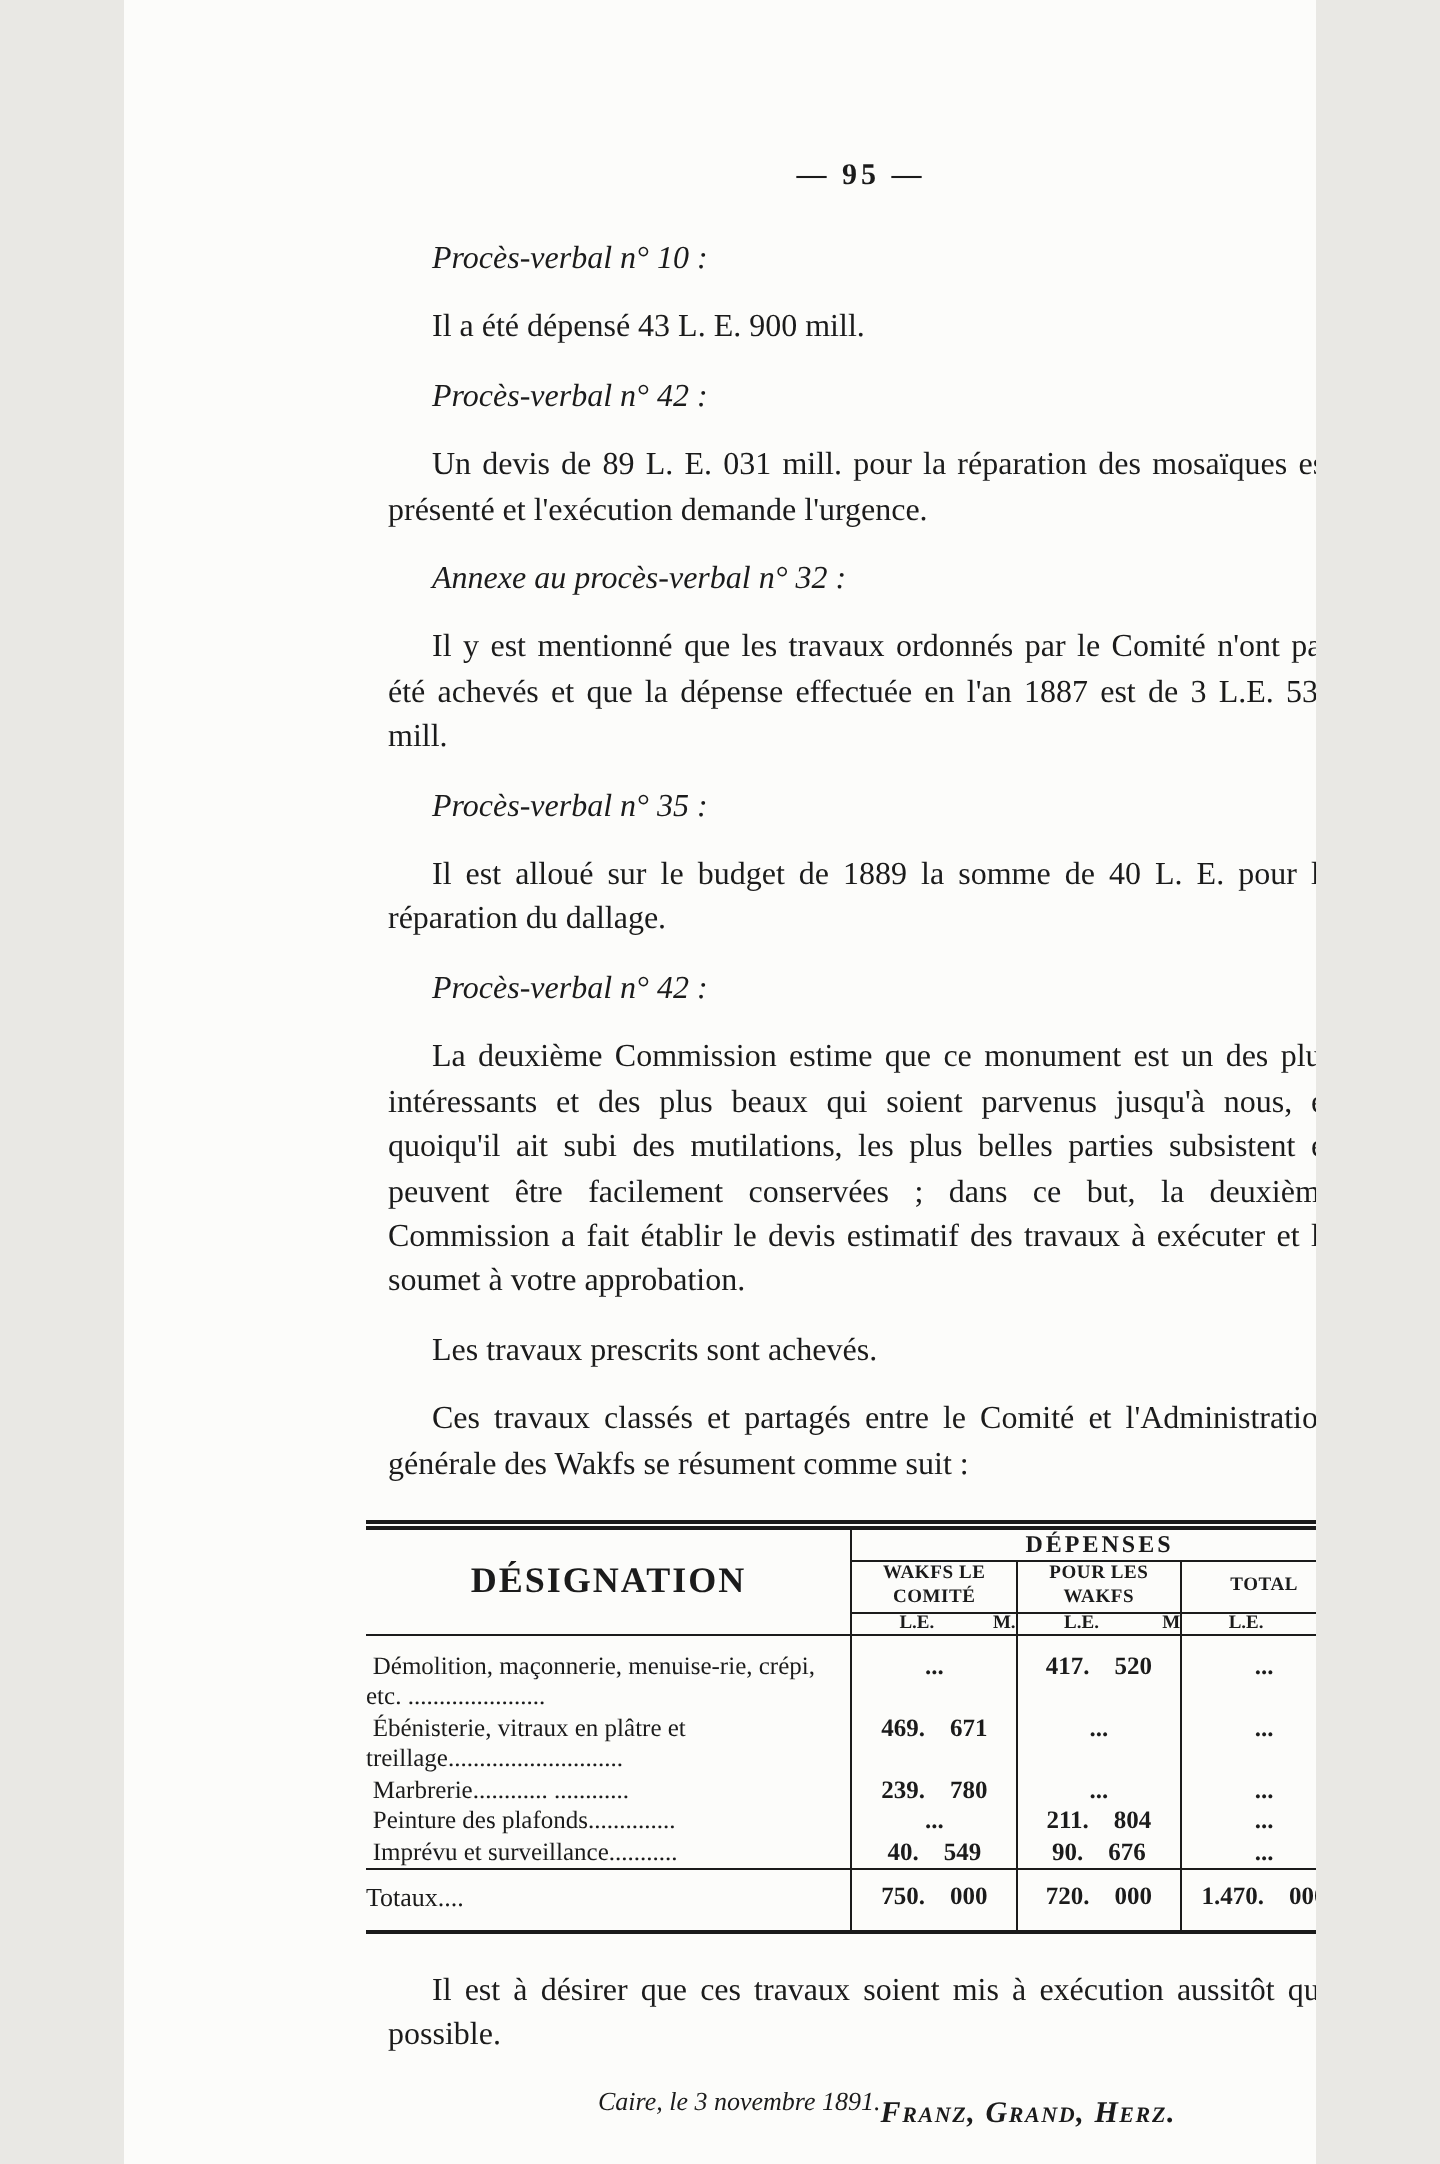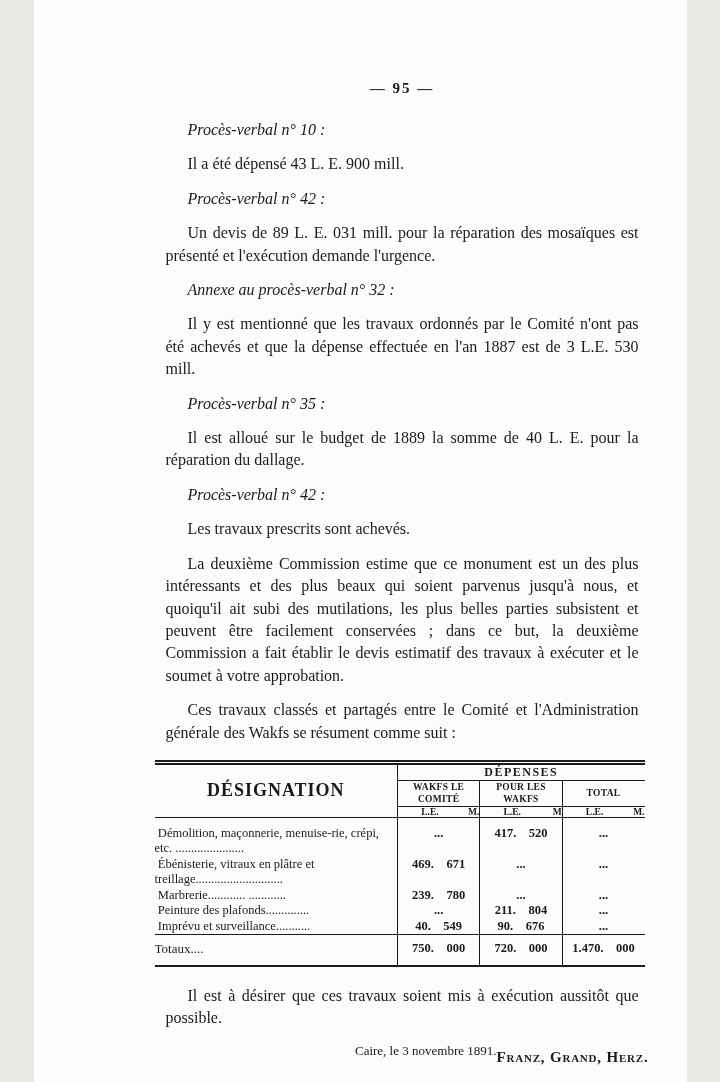--- a/index.html
+++ b/index.html
@@ -1,19 +1,19 @@
 <!DOCTYPE html>
 <html><head>
 <meta charset="utf-8">
 <style>
   html, body { margin: 0; padding: 0; }
   body { background: #e9e8e4; }
   .page {
     position: relative;
-    width: 653px;
+    width: 596px;
     height: 1082px;
     margin: 0 auto;
     background: #fcfcfa;
     font-family: "Liberation Serif", serif;
     color: #1b1b1b;
     overflow: hidden;
   }
   .content {
     position: absolute;
     left: 120px;
@@ -109,23 +109,24 @@
     text-align: left;
     text-indent: 0;
     font-size: 13px;
     padding-right: 10px;
     font-weight: normal;
   }
 
   
   .sign-row {
     display: flex;
-    justify-content: flex-end;
+    justify-content: center;
     align-items: flex-start;
     margin-top: 2px;
+    font-style: italic;
   }
   .dateline {
     font-size: 13px;
     margin-left: 28px;
     margin-top: 2px;
   }
   .signature {
     font-size: 15px;
     font-weight: bold;
     font-variant: small-caps;
@@ -144,22 +145,22 @@
 
     <p class="par head-par">Procès-verbal n° 10 :</p>
     <p class="par">Il a été dépensé 43 L. E. 900 mill.</p>
     <p class="par head-par">Procès-verbal n° 42 :</p>
     <p class="par">Un devis de 89 L. E. 031 mill. pour la réparation des mosaïques est présenté et l'exécution demande l'urgence.</p>
     <p class="par head-par">Annexe au procès-verbal n° 32 :</p>
     <p class="par">Il y est mentionné que les travaux ordonnés par le Comité n'ont pas été achevés et que la dépense effectuée en l'an 1887 est de 3 L.E. 530 mill.</p>
     <p class="par head-par">Procès-verbal n° 35 :</p>
     <p class="par">Il est alloué sur le budget de 1889 la somme de 40 L. E. pour la réparation du dallage.</p>
     <p class="par head-par">Procès-verbal n° 42 :</p>
+    <p class="par">La deuxième Commission estime que ce monument est un des plus intéressants et des plus beaux qui soient parvenus jusqu'à nous, et quoiqu'il ait subi des mutilations, les plus belles parties subsistent et peuvent être facilement conservées ; dans ce but, la deuxième Commission a fait établir le devis estimatif des travaux à exécuter et le soumet à votre approbation.</p>
     <p class="par">Les travaux prescrits sont achevés.</p>
-    <p class="par">La deuxième Commission estime que ce monument est un des plus intéressants et des plus beaux qui soient parvenus jusqu'à nous, et quoiqu'il ait subi des mutilations, les plus belles parties subsistent et peuvent être facilement conservées ; dans ce but, la deuxième Commission a fait établir le devis estimatif des travaux à exécuter et le soumet à votre approbation.</p>
     <p class="par">Ces travaux classés et partagés entre le Comité et l'Administration générale des Wakfs se résument comme suit :</p>
 
     <table class="devis">
       <colgroup>
         <col style="width:242px">
         <col style="width:41px">
           <col style="width:41px">
         <col style="width:41px">
           <col style="width:41px">
         <col style="width:41px">

